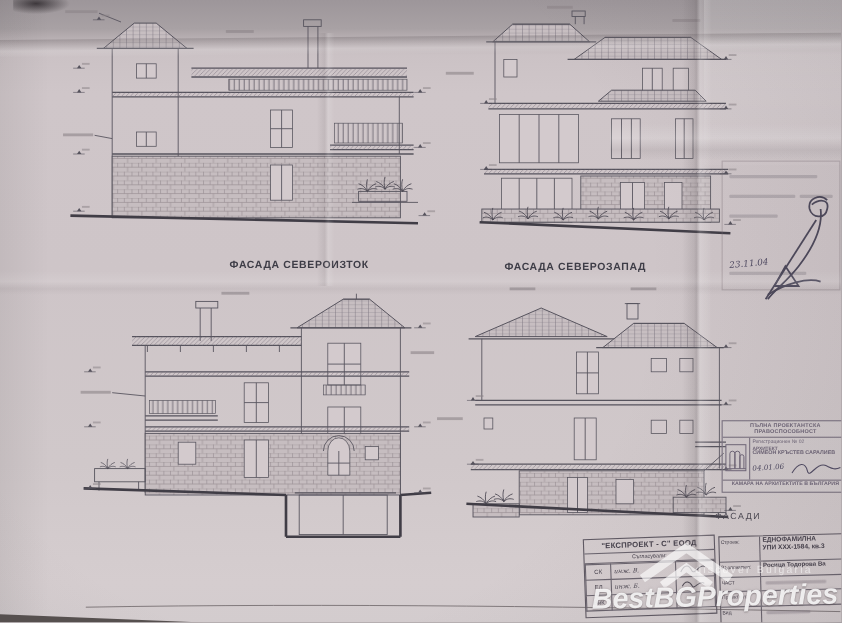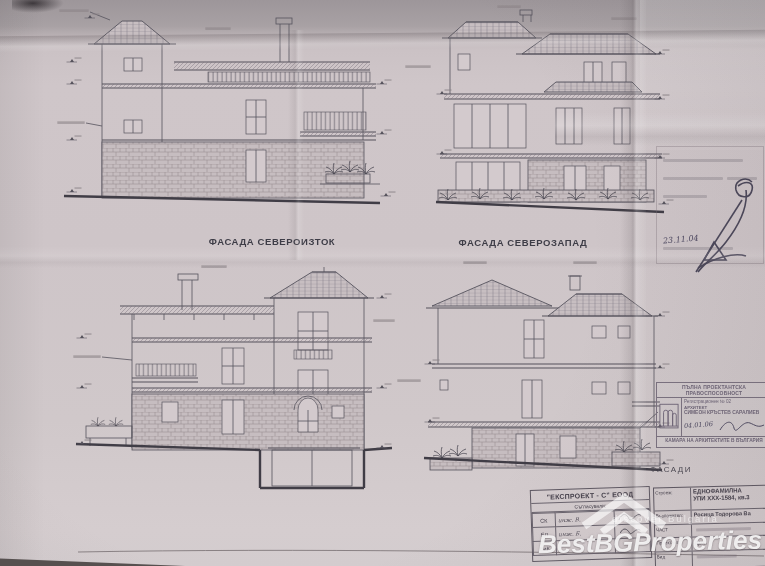--- a/index.html
+++ b/index.html
@@ -73,21 +73,21 @@
   .tb-right .lbl{width:34px;font-size:4.6px;padding:2px 1px;border-right:0.8px solid #6a646e;}
   .tb-right .val{flex:1;padding:1px 2px;}
   .v-big{font-size:6px;font-weight:bold;line-height:7px;}
   .v-med{font-size:5.6px;font-weight:bold;}
   .bar2{background:rgba(105,96,108,0.30);height:3px;border-radius:1px;margin:3px 2px;filter:blur(0.3px);}
   
   .wm{z-index:5;pointer-events:none;}
   .wm-brand{left:538px;top:527px;font-size:26px;font-weight:bold;font-style:italic;
     color:rgba(255,255,255,0.85);transform:rotate(-1.2deg);letter-spacing:0px;
     text-shadow:0 0 2px rgba(125,115,120,0.55),0 1px 1px rgba(90,80,85,0.4);}
-  .wm-tag{left:612px;top:513px;font-size:9.5px;letter-spacing:2px;color:rgba(255,255,255,0.55);text-align:right;}
+  .wm-tag{left:632px;top:513px;font-size:9.5px;letter-spacing:2px;color:rgba(255,255,255,0.55);text-align:right;}
 </style>
 </head>
 <body>
 
 <div class="page">
 
   <div class="abs bright-tr"></div>
 
   <svg class="draws" width="765" height="566" viewBox="0 0 765 566">
     <defs>

